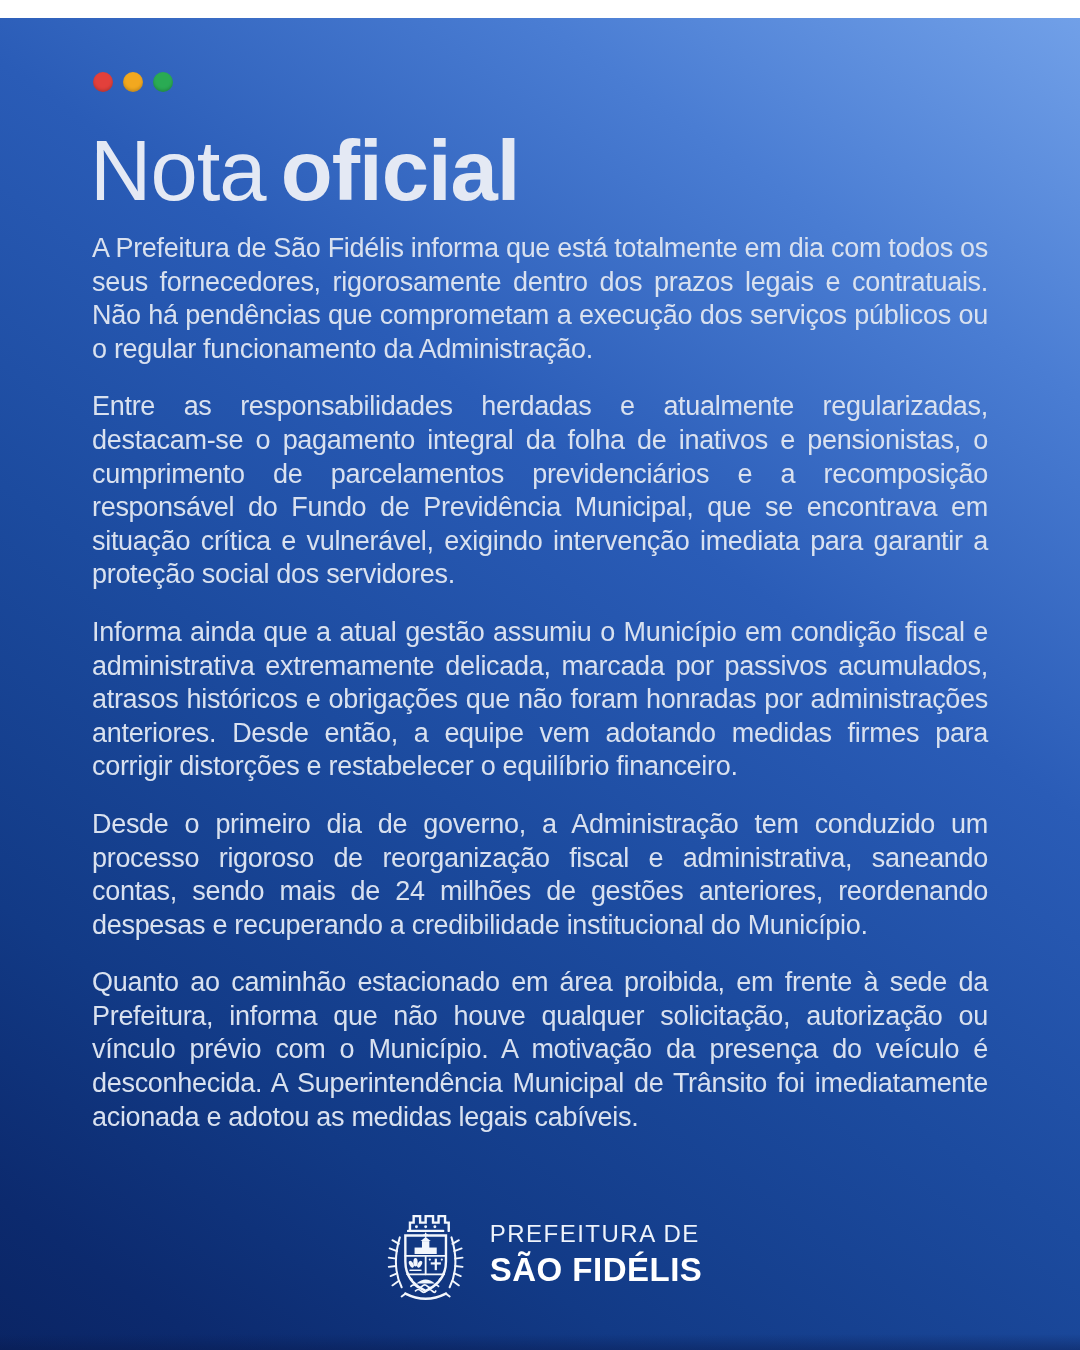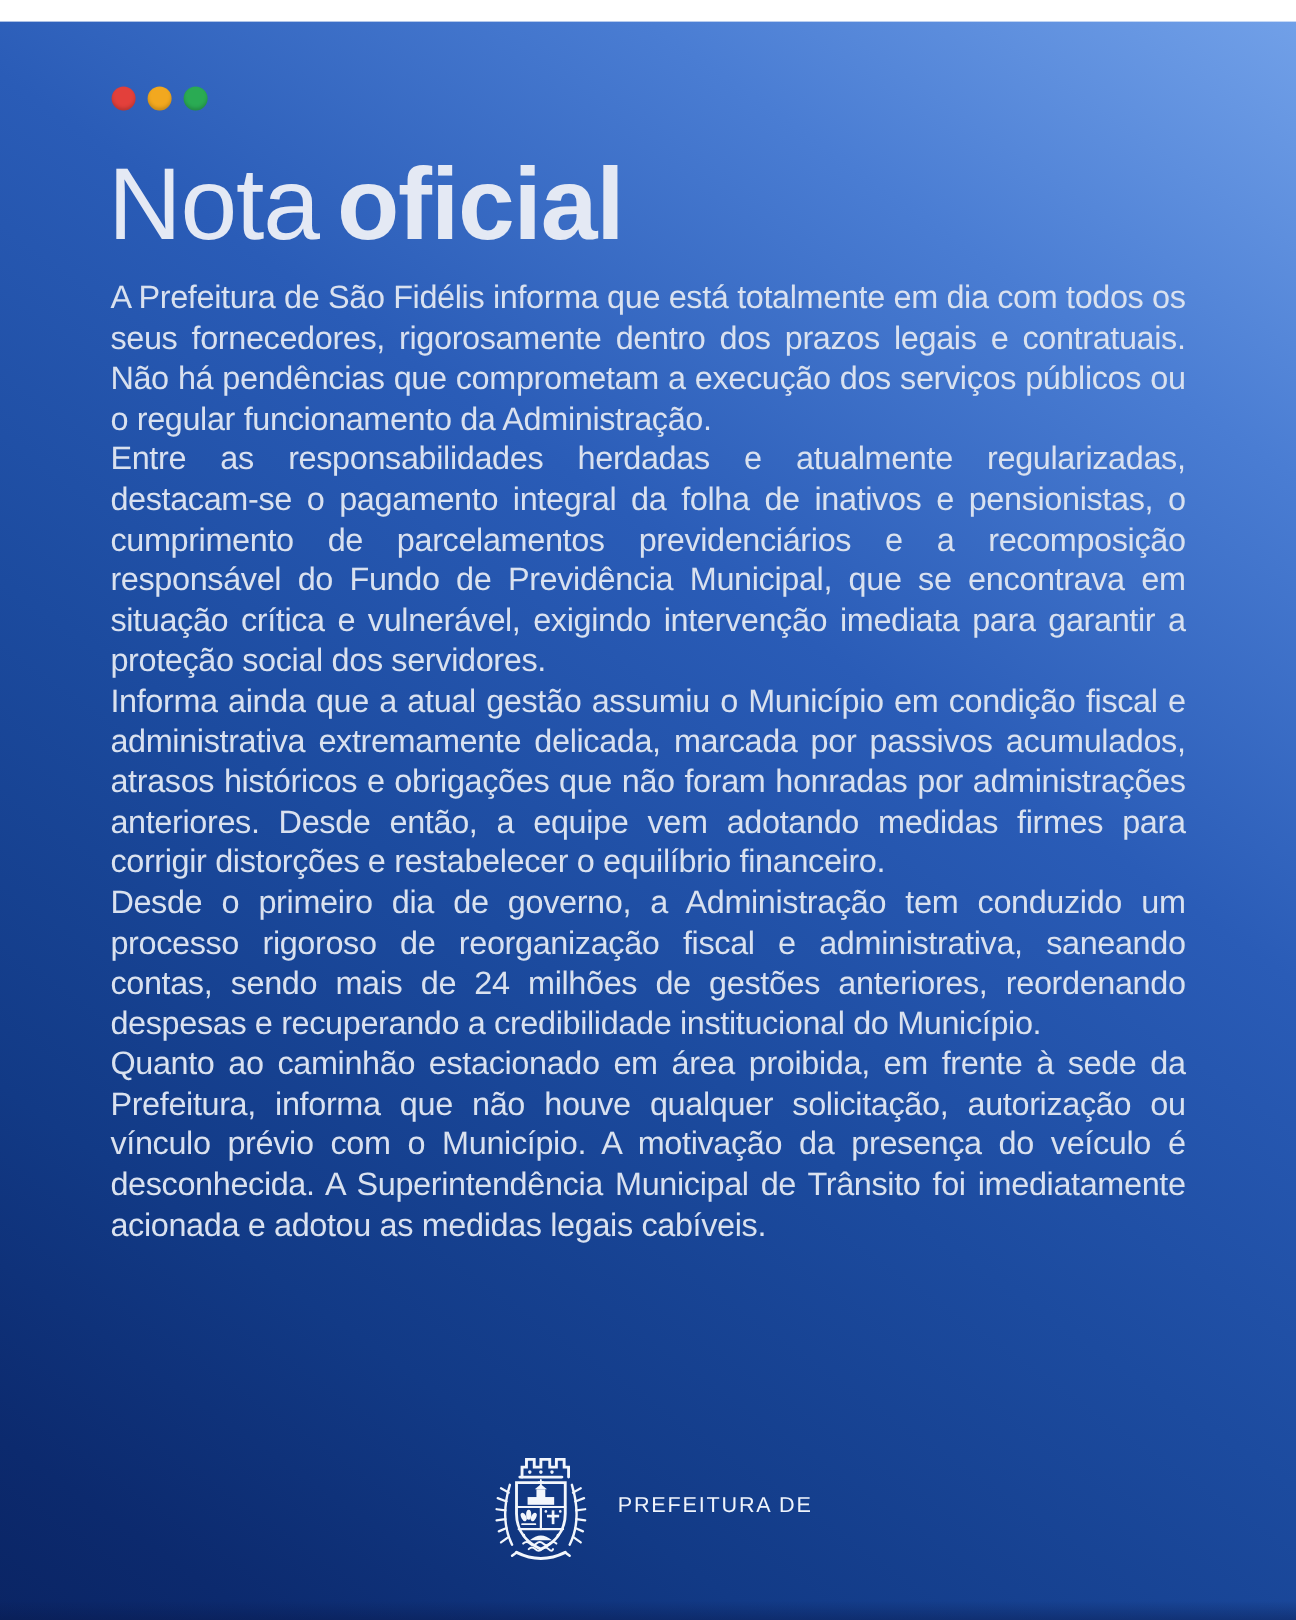--- a/index.html
+++ b/index.html
@@ -40,39 +40,39 @@
     color:#e4e9f4;
     letter-spacing:-1px;
     white-space:nowrap;
   }
   .title-regular { font-weight:400; margin-right:0.18em; }
   .title-bold   { font-weight:800; }
 
   
   .content {
     position:absolute; left:92px; top:214px; width:896px;
-    display:flex; flex-direction:column; justify-content:flex-end;
+    display:flex; flex-direction:column; gap:24px;justify-content:flex-end;
   }
   .content p {
     font-size:27px;
     line-height:33.6px;
     letter-spacing:-0.3px;
     color:#d9e1ef;
     text-align:justify;
   }
 
   
   .footer {
     position:absolute; left:50%; top:1184px;
     transform:translateX(-50%);
     display:flex; align-items:center; gap:16px;
   }
   .crest { display:block; }
   .org-line1 {
-    font-size:18px; font-weight:400;
+    font-size:24px; font-weight:400;
     letter-spacing:1.5px;
     color:#eef3fb;
     white-space:nowrap;
   }
   .org-line2 {
     font-size:33px; font-weight:700;
     letter-spacing:0.5px;
     color:#ffffff;
     margin-top:3px;
     white-space:nowrap;
@@ -152,20 +152,21 @@
       <path d="M24 38 C18 58 18 76 26 92" stroke-width="2.2"></path>
       <path d="M23 45 l-7 -4 M21 53 l-8 -3 M20 61 l-8 -1 M20 69 l-8 1 M21 77 l-7 3 M23 85 l-7 5" stroke-width="2"></path>
       <path d="M80 38 C86 58 86 76 78 92" stroke-width="2.2"></path>
       <path d="M81 45 l7 -4 M83 53 l8 -3 M84 61 l8 -1 M84 69 l8 1 M83 77 l7 3 M81 85 l7 5" stroke-width="2"></path>
 
       <path d="M30 99 q22 11 44 0" stroke-width="2.8"></path>
       <path d="M30 99 l-4 3 M74 99 l4 3" stroke-width="2.2"></path>
     </svg>
     <div class="org">
       <div class="org-line1">PREFEITURA DE</div>
+      <div class="org-line2">SÃO FIDÉLIS</div>
     </div>
   </div>
 
   <div class="stripe">
     <div class="seg" style="background-color: rgb(229, 35, 43);"></div>
     <div class="seg" style="background-color: rgb(249, 165, 27);"></div>
     <div class="seg" style="background-color: rgb(20, 167, 76);"></div>
     <div class="seg" style="background-color: rgb(46, 115, 220);"></div>
   </div>
 

